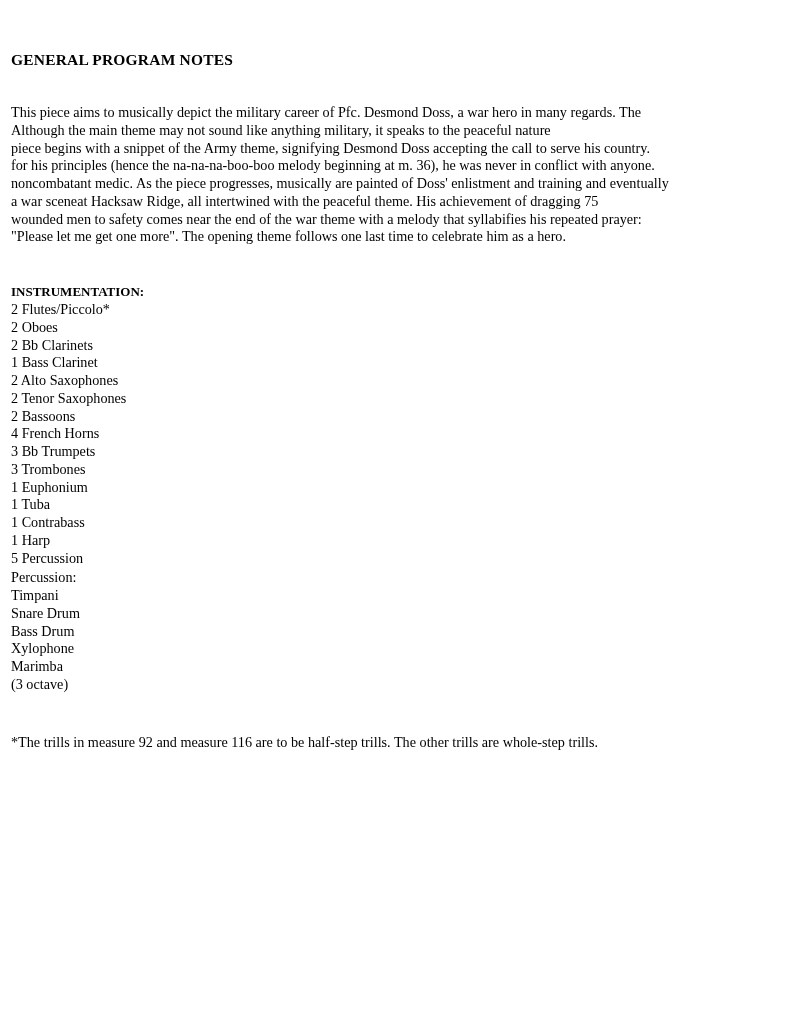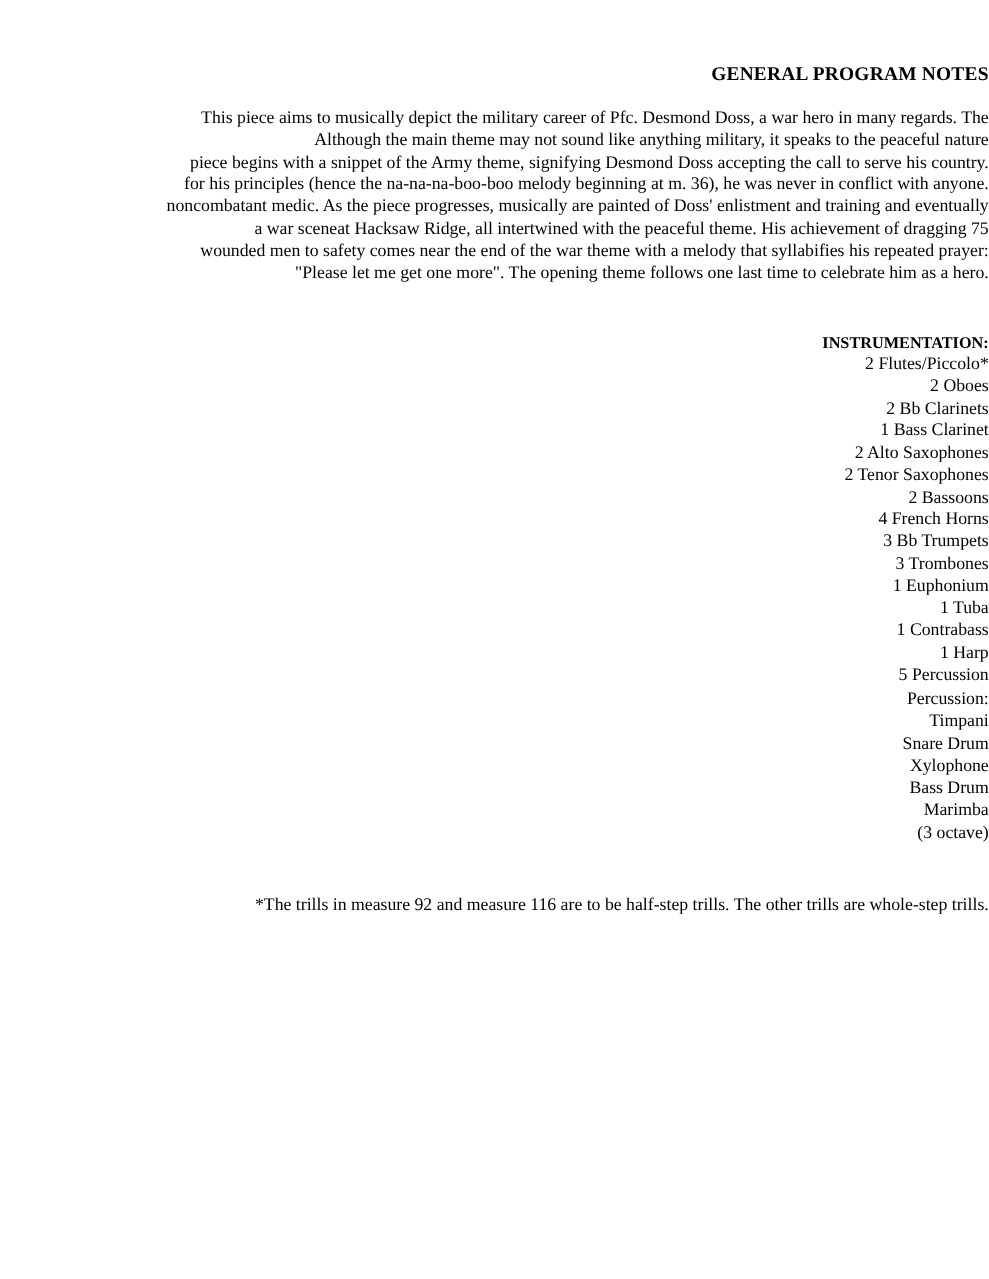--- a/index.html
+++ b/index.html
@@ -9,33 +9,34 @@
   }
   .page {
     position: relative;
     width: 791px;
     height: 1023px;
     background: #ffffff;
     color: #000000;
     font-family: "Liberation Serif", "DejaVu Serif", serif;
     font-size: 14.2px;
     line-height: 17.75px;
-    text-align: right;
+    text-align: left;
     overflow: hidden;
     box-sizing: border-box;
     padding-top: 51px;
+    padding-left: 11px;
   }
   .doc-title {
     font-size: 15.5px;
     font-weight: bold;
     line-height: 18px;
     letter-spacing: 0.2px;
   }
   .program-notes {
-    margin-top: 17px;
+    margin-top: 35px;
   }
   .line {
     white-space: pre-wrap; 
   }
   .instr-heading {
     margin-top: 36px;
     font-size: 13px;
     font-weight: bold;
     line-height: 19px;
   }
@@ -82,21 +83,21 @@
     <div class="line">1 Contrabass</div>
     <div class="line">1 Harp</div>
     <div class="line">5 Percussion</div>
   </div>
 
   <div class="line percussion-heading">Percussion:</div>
 
   <div>
     <div class="line">Timpani</div>
     <div class="line">Snare Drum</div>
+    <div class="line">Bass Drum</div>
     <div class="line">Xylophone</div>
-    <div class="line">Bass Drum</div>
     <div class="line">Marimba</div>
     <div class="line">(3 octave)</div>
   </div>
 
   <div class="line footnote">*The trills in measure 92 and measure 116 are to be half-step trills. The other trills are whole-step trills.</div>
 
 </div>
 
 </body></html>

